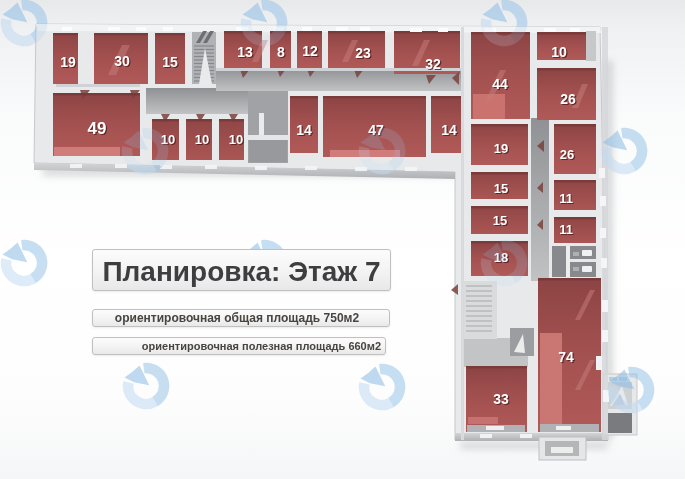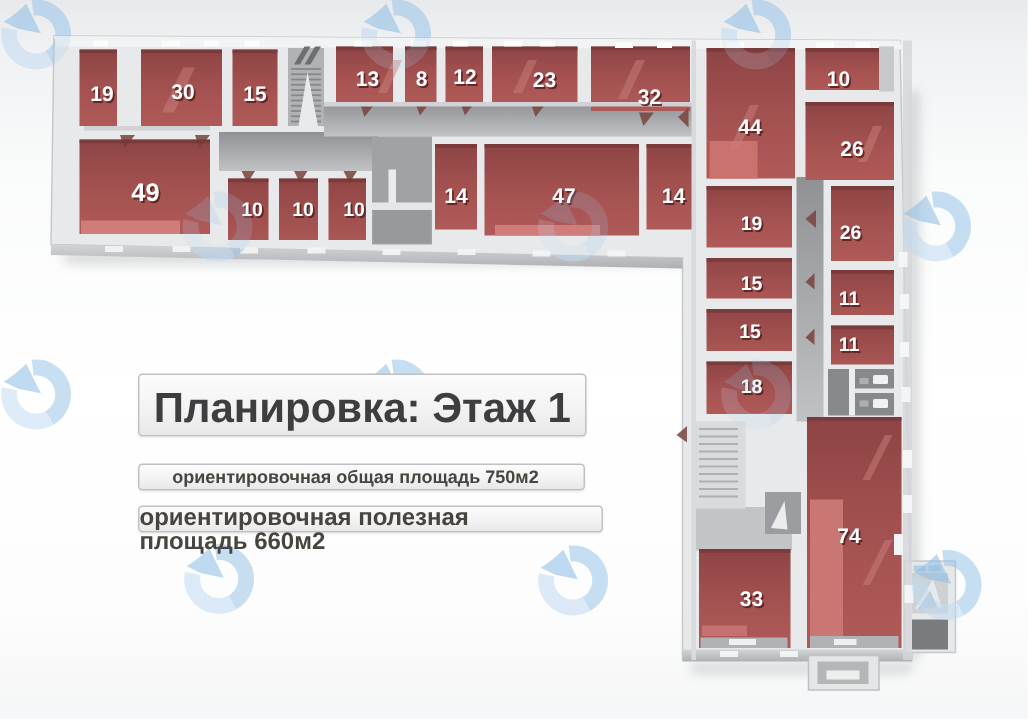--- a/index.html
+++ b/index.html
@@ -7,22 +7,22 @@
  font-family:"Liberation Sans", sans-serif;
  background:linear-gradient(180deg,#e7e9eb 0px,#f0f1f3 30px,#fafbfb 120px,#ffffff 260px,#fdfdfd 400px,#f5f6f7 479px);}
 #plan{position:absolute;left:0;top:0;}
 .box{position:absolute;border:1px solid #c0c0c0;border-radius:3px;
  background:linear-gradient(180deg,#fcfcfc 0%,#f3f3f4 55%,#e8e8e9 100%);
  box-shadow:0 1px 2px rgba(0,0,0,0.08);color:#3e3e40;}
 #b1{left:92px;top:249px;width:297px;height:40px;font-size:28px;font-weight:700;
  text-align:center;line-height:44px;letter-spacing:0px;}
 #b2{left:92px;top:309px;width:296px;height:16px;font-size:12px;font-weight:700;
  text-align:center;line-height:16px;padding-right:8px;width:288px;color:#48443f;}
-#b3{left:92px;top:337px;width:288px;height:16px;font-size:16px;font-weight:700;
- text-align:left;line-height:16px;padding-right:20px;color:#48443f;}
+#b3{left:92px;top:337px;width:288px;height:16px;font-size:11px;font-weight:700;
+ text-align:right;line-height:16px;padding-right:4px;color:#48443f;}
 </style>
 </head>
 <body>
 <svg id="plan" width="685" height="479" viewBox="0 0 685 479" xmlns="http://www.w3.org/2000/svg">
 <defs>
  <linearGradient id="floor" x1="0" y1="0" x2="0" y2="1">
   <stop offset="0" stop-color="#8d4444"></stop>
         <stop offset="0.5" stop-color="#a35150"></stop>
         <stop offset="1" stop-color="#b05a58"></stop>
  </linearGradient>
@@ -408,15 +408,15 @@
       <path d="M155.0,401.6 A18,18 0 0 1 128.4,382.3" stroke="#c2dcf4" stroke-width="10.5" stroke-opacity="0.5" fill="none"></path>
       <path d="M149.2,385.2 L139.5,365.5 Q132.5,372.5 124.5,377.5 L134.2,382.2 Z" fill="#8fc0e6" fill-opacity="0.55"></path>
       <path d="M379.8,369.1 A18,18 0 0 1 391.0,402.6" stroke="#9cc6e8" stroke-width="10.5" stroke-opacity="0.52" fill="none"></path>
       <path d="M391.0,402.6 A18,18 0 0 1 364.4,383.3" stroke="#c2dcf4" stroke-width="10.5" stroke-opacity="0.5" fill="none"></path>
       <path d="M385.2,386.2 L375.5,366.5 Q368.5,373.5 360.5,378.5 L370.2,383.2 Z" fill="#8fc0e6" fill-opacity="0.55"></path>
       <path d="M628.8,372.1 A18,18 0 0 1 640.0,405.6" stroke="#9cc6e8" stroke-width="10.5" stroke-opacity="0.52" fill="none"></path>
       <path d="M640.0,405.6 A18,18 0 0 1 613.4,386.3" stroke="#c2dcf4" stroke-width="10.5" stroke-opacity="0.5" fill="none"></path>
       <path d="M634.2,389.2 L624.5,369.5 Q617.5,376.5 609.5,381.5 L619.2,386.2 Z" fill="#8fc0e6" fill-opacity="0.55"></path>
     </g>
 </svg>
-<div class="box" id="b1">Планировка: Этаж 1</div>
+<div class="box" id="b1">Планировка: Этаж 7</div>
 <div class="box" id="b2">ориентировочная общая площадь 750м2</div>
 <div class="box" id="b3">ориентировочная полезная площадь 660м2</div>
 
 </body></html>

